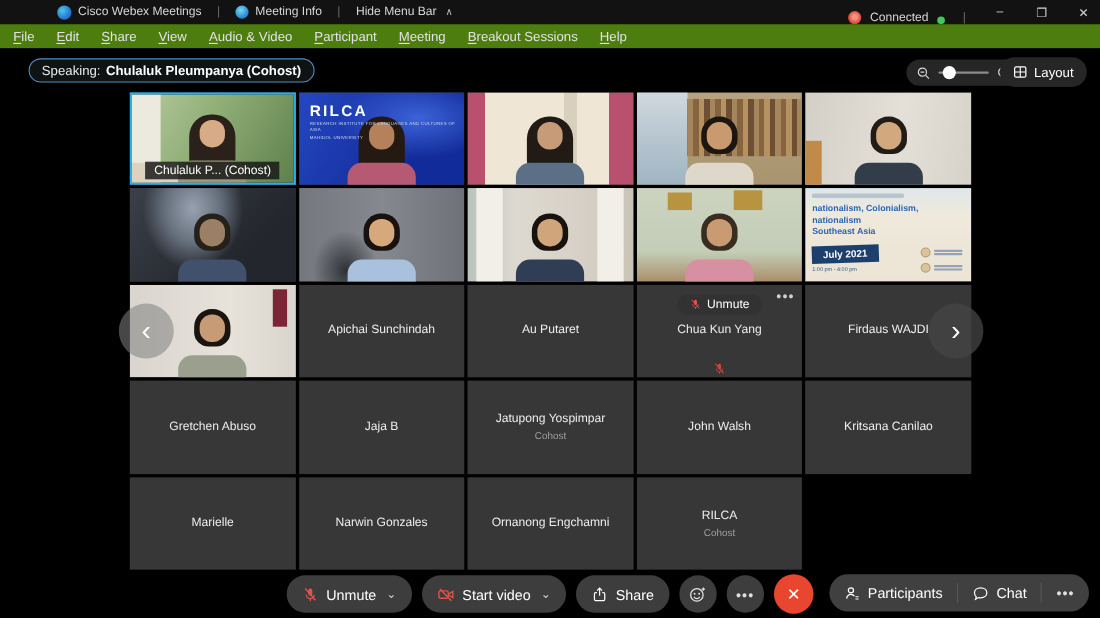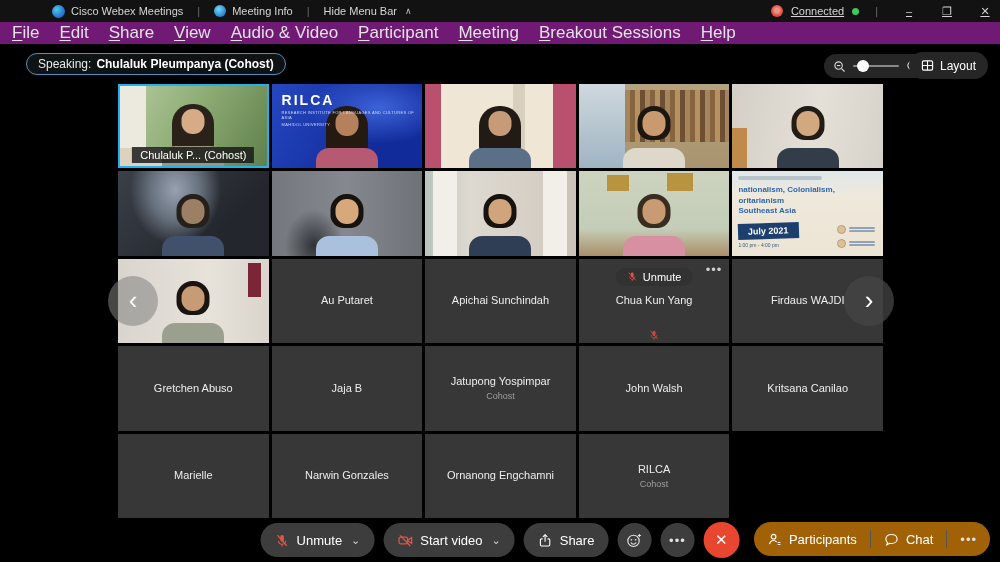--- a/index.html
+++ b/index.html
@@ -12,28 +12,28 @@
             display:flex;align-items:center;padding:0 0 0 8px;font-size:11px;color:#d6d6d6;}
   .titlebar .sep{color:#6a6a6a;margin:0 8px;}
   .tb-group{display:flex;align-items:center;gap:6px;padding-left:44px;}
   .logo-webex{width:13px;height:13px;border-radius:50%;
               background:radial-gradient(circle at 35% 35%,#49c7e8 0%,#2a7fd4 55%,#1b4fb0 100%);}
   .mi-icon{width:12px;height:12px;border-radius:50%;
            background:radial-gradient(circle at 40% 35%,#79d8f0 0%,#2f8fd8 60%,#1b5cb8 100%);}
   .rec-icon{width:12px;height:12px;border-radius:50%;
             background:radial-gradient(circle at 50% 45%,#f09086 25%,#e04b3a 60%);}
   .green-dot{width:7px;height:7px;border-radius:50%;background:#3ec95c;}
-  .tb-right{margin-left:auto;display:flex;align-items:center;gap:8px;height:100%;text-decoration:underline;}
+  .tb-right{margin-left:auto;display:flex;align-items:flex-end;gap:8px;height:100%;}
   .winbtn{width:30px;height:100%;display:flex;align-items:center;justify-content:center;
           color:#cfcfcf;font-size:11px;cursor:default;}
   .chev-up{font-size:9px;color:#bdbdbd;margin-left:2px;}
 
   
-  .menubar{position:absolute;top:22px;left:0;right:0;height:22px;background:#701a75;
-           display:flex;align-items:center;gap:20px;padding:0 12px;font-size:17px;color:#e2e2e2;}
+  .menubar{position:absolute;top:22px;left:0;right:0;height:22px;background:#4d7c0f;
+           display:flex;align-items:center;gap:20px;padding:0 12px;font-size:12px;color:#e2e2e2;}
   .menu-item{cursor:default;white-space:nowrap;}
   .menu-item u{text-underline-offset:2px;}
 
   
   .toolbar{position:absolute;top:44px;left:0;right:0;height:40px;background:#000;}
   .speaking-pill{position:absolute;left:26px;top:9px;height:22px;display:flex;align-items:center;
                  border:1px solid #4d8fc0;border-radius:12px;padding:0 11px;font-size:12px;
                  color:#eaeaea;background:#101314;white-space:nowrap;}
   .speaking-pill b{margin-left:5px;color:#fff;}
   .zoomctl{position:absolute;right:72px;top:10px;height:24px;background:#262626;border-radius:13px;
@@ -96,21 +96,21 @@
   .bottombar{position:absolute;left:0;right:0;bottom:0;height:44px;background:#000;}
   .bb-center{position:absolute;left:50%;top:4px;transform:translateX(-50%);display:flex;align-items:center;gap:9px;}
   .pill{height:34px;background:#3d3d3d;border-radius:17px;display:flex;align-items:center;gap:7px;
         padding:0 14px;font-size:13px;color:#fff;white-space:nowrap;}
   .pill .chev{font-size:11px;color:#cfcfcf;margin-left:2px;}
   .roundbtn{width:34px;height:34px;border-radius:50%;background:#3d3d3d;display:flex;align-items:center;
             justify-content:center;color:#fff;}
   .leave-btn{width:36px;height:36px;border-radius:50%;background:#e8462e;display:flex;align-items:center;
              justify-content:center;color:#fff;font-size:15px;}
   .bb-right{position:absolute;right:10px;top:4px;display:flex;align-items:center;height:34px;
-            background:#a16207;border-radius:17px;overflow:hidden;}
+            background:#404040;border-radius:17px;overflow:hidden;}
   .bb-seg{display:flex;align-items:center;gap:7px;padding:0 13px;font-size:13px;color:#fff;height:100%;}
   .bb-div{width:1px;height:18px;background:#565656;}
   .dots{letter-spacing:1px;font-size:13px;color:#e0e0e0;}
   svg{display:block;}
 </style>
 </head>
 <body>
 
 <div class="app">
 
@@ -263,21 +263,21 @@
         <div class="tile">
           <div class="scene" style="background: linear-gradient(rgb(184, 148, 65), rgb(184, 148, 65)) 28px 4px / 22px 16px no-repeat, linear-gradient(rgb(184, 148, 65), rgb(184, 148, 65)) 88px 2px / 26px 18px no-repeat, linear-gradient(rgb(204, 212, 192) 0%, rgb(196, 205, 184) 68%, rgb(169, 143, 104) 100%);">
             <div class="fig">
               <div class="hair" style="background:#392c20"></div>
               <div class="face" style="background:#c89b72"></div>
               <div class="torso" style="background:#d690a1"></div>
             </div>
           </div>
         </div>
         <div class="tile">
-          <div class="poster"><div class="ph"></div><div class="pline">nationalism, Colonialism,</div><div class="pline">oritarianism</div><div class="pline">Southeast Asia</div><div class="banner">July 2021</div><div class="ptime">1:00 pm - 4:00 pm</div><div class="kcol">
+          <div class="poster"><div class="ph"></div><div class="pline">nationalism, Colonialism,</div><div class="pline">nationalism</div><div class="pline">Southeast Asia</div><div class="banner">July 2021</div><div class="ptime">1:00 pm - 4:00 pm</div><div class="kcol">
               <div class="krow">
                 <span class="kface"></span>
                 <span class="klines">
                   <i></i>
                   <i></i>
                 </span>
               </div>
               <div class="krow">
                 <span class="kface"></span>
                 <span class="klines">
@@ -290,24 +290,24 @@
         <div class="tile">
           <div class="scene" style="background: linear-gradient(rgb(122, 38, 54), rgb(122, 38, 54)) 130px 4px / 13px 34px no-repeat, linear-gradient(90deg, rgb(217, 213, 206), rgb(231, 227, 219) 60%, rgb(217, 212, 204));">
             <div class="fig">
               <div class="hair" style="background:#19140f"></div>
               <div class="face" style="background:#c69b76"></div>
               <div class="torso" style="background:#9aa08d"></div>
             </div>
           </div>
         </div>
         <div class="tile">
+          <div class="pname">Apichai Sunchindah</div>
+        </div>
+        <div class="tile">
           <div class="pname">Au Putaret</div>
-        </div>
-        <div class="tile">
-          <div class="pname">Apichai Sunchindah</div>
         </div>
         <div class="tile">
           <div class="pname">Chua Kun Yang</div>
           <div class="ov-unmute">
             <svg width="11" height="11" viewBox="0 0 16 16">
               <rect x="6" y="2.2" width="4" height="7" rx="2" fill="#e0544a"></rect>
               <path d="M4.2 8.2c0 2.1 1.7 3.8 3.8 3.8s3.8-1.7 3.8-3.8" fill="none" stroke="#e0544a" stroke-width="1.2"></path>
               <path d="M8 12v2.4" stroke="#e0544a" stroke-width="1.2"></path>
               <path d="M3 2.2l10 11.4" stroke="#e0544a" stroke-width="1.3"></path>
             </svg>

